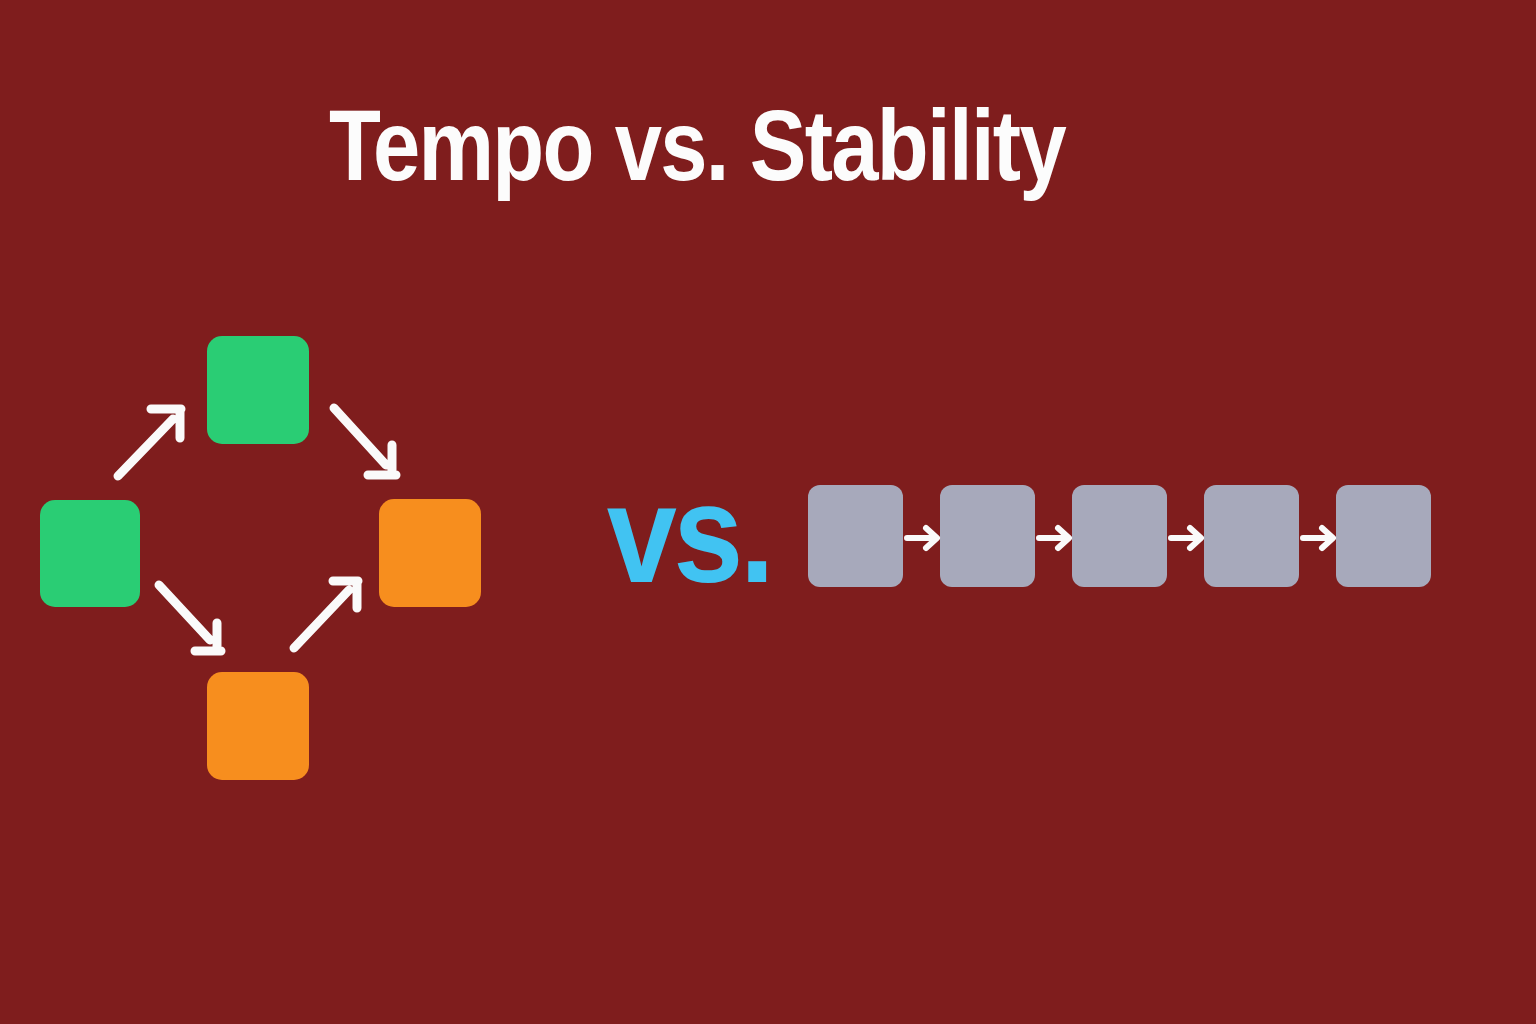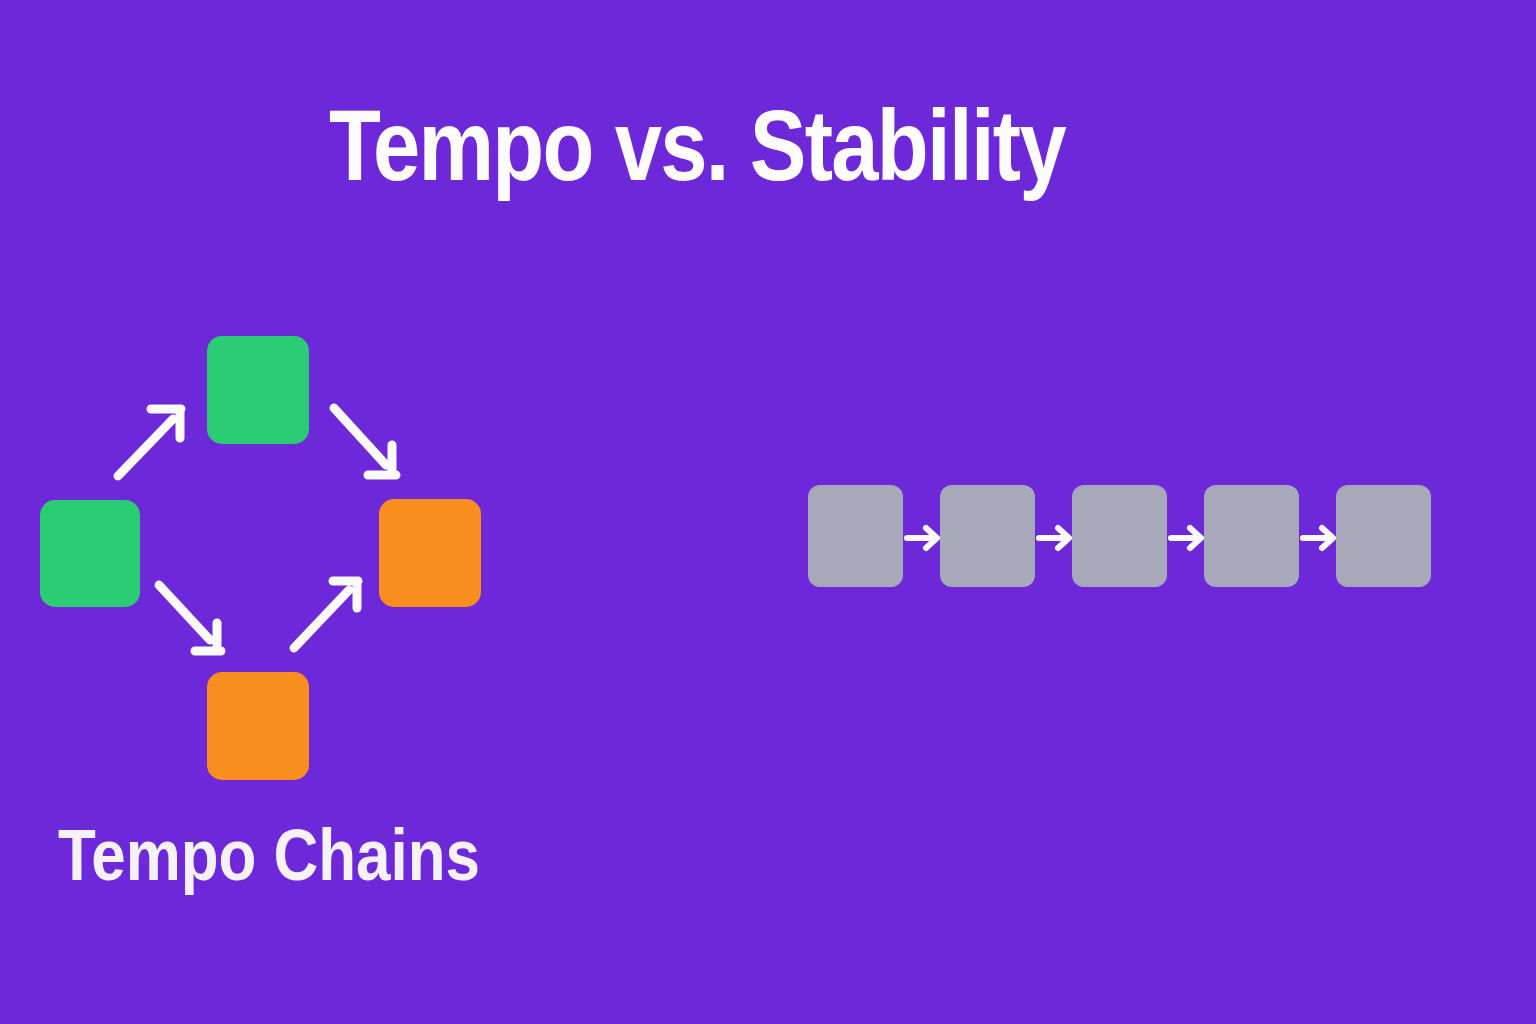--- a/index.html
+++ b/index.html
@@ -79,21 +79,21 @@
     stroke: currentColor;
     stroke-linecap: round;
     stroke-linejoin: round;
   }
   path.thick { stroke-width: 9; }
   path.thin  { stroke-width: 6; }
 </style>
 </head>
 <body>
 
-<div class="canvas" style="background-color: #6d28d9;">
+<div class="canvas" style="background-color: #7f1d1d;">
 
   <h1 class="title" style="color: rgb(252, 252, 252);">
     <span class="squeeze">Tempo vs. Stability</span>
   </h1>
 
   <div class="block" style="left: 40px; top: 500px; width: 100px; height: 107px; background-color: rgb(42, 205, 116);"></div>
   <div class="block" style="left: 207px; top: 336px; width: 102px; height: 108px; background-color: rgb(42, 205, 116);"></div>
   <div class="block" style="left: 379px; top: 499px; width: 102px; height: 108px; background-color: rgb(247, 142, 30);"></div>
   <div class="block" style="left: 207px; top: 672px; width: 102px; height: 108px; background-color: rgb(247, 142, 30);"></div>
 
@@ -107,18 +107,18 @@
     <path class="thick" d="M118,476 L173,419 M151,409 L181,409 M180,409 L180,438"></path>
     <path class="thick" d="M334,408 L386,465 M392,445 L392,475 M368,475 L396,475"></path>
     <path class="thick" d="M159,585 L210,640 M217,623 L217,651 M195,651 L221,651"></path>
     <path class="thick" d="M294,648 L349,590 M333,581 L358,581 M357,581 L357,608"></path>
     <path class="thin" d="M907,538 L935,538 M926,528 L937,538 L926,548"></path>
     <path class="thin" d="M1039,538 L1067,538 M1058,528 L1069,538 L1058,548"></path>
     <path class="thin" d="M1171,538 L1199,538 M1190,528 L1201,538 L1190,548"></path>
     <path class="thin" d="M1303,538 L1331,538 M1322,528 L1333,538 L1322,548"></path>
   </svg>
 
+  <div class="vs" style="color: rgb(65, 195, 242);">
+    <span class="squeeze">vs.</span>
+  </div>
 
-  <div class="label" style="left: 269px; color: rgb(244, 242, 246);">
-    <span class="squeeze">Tempo Chains</span>
-  </div>
 
 </div>
 
 </body></html>

